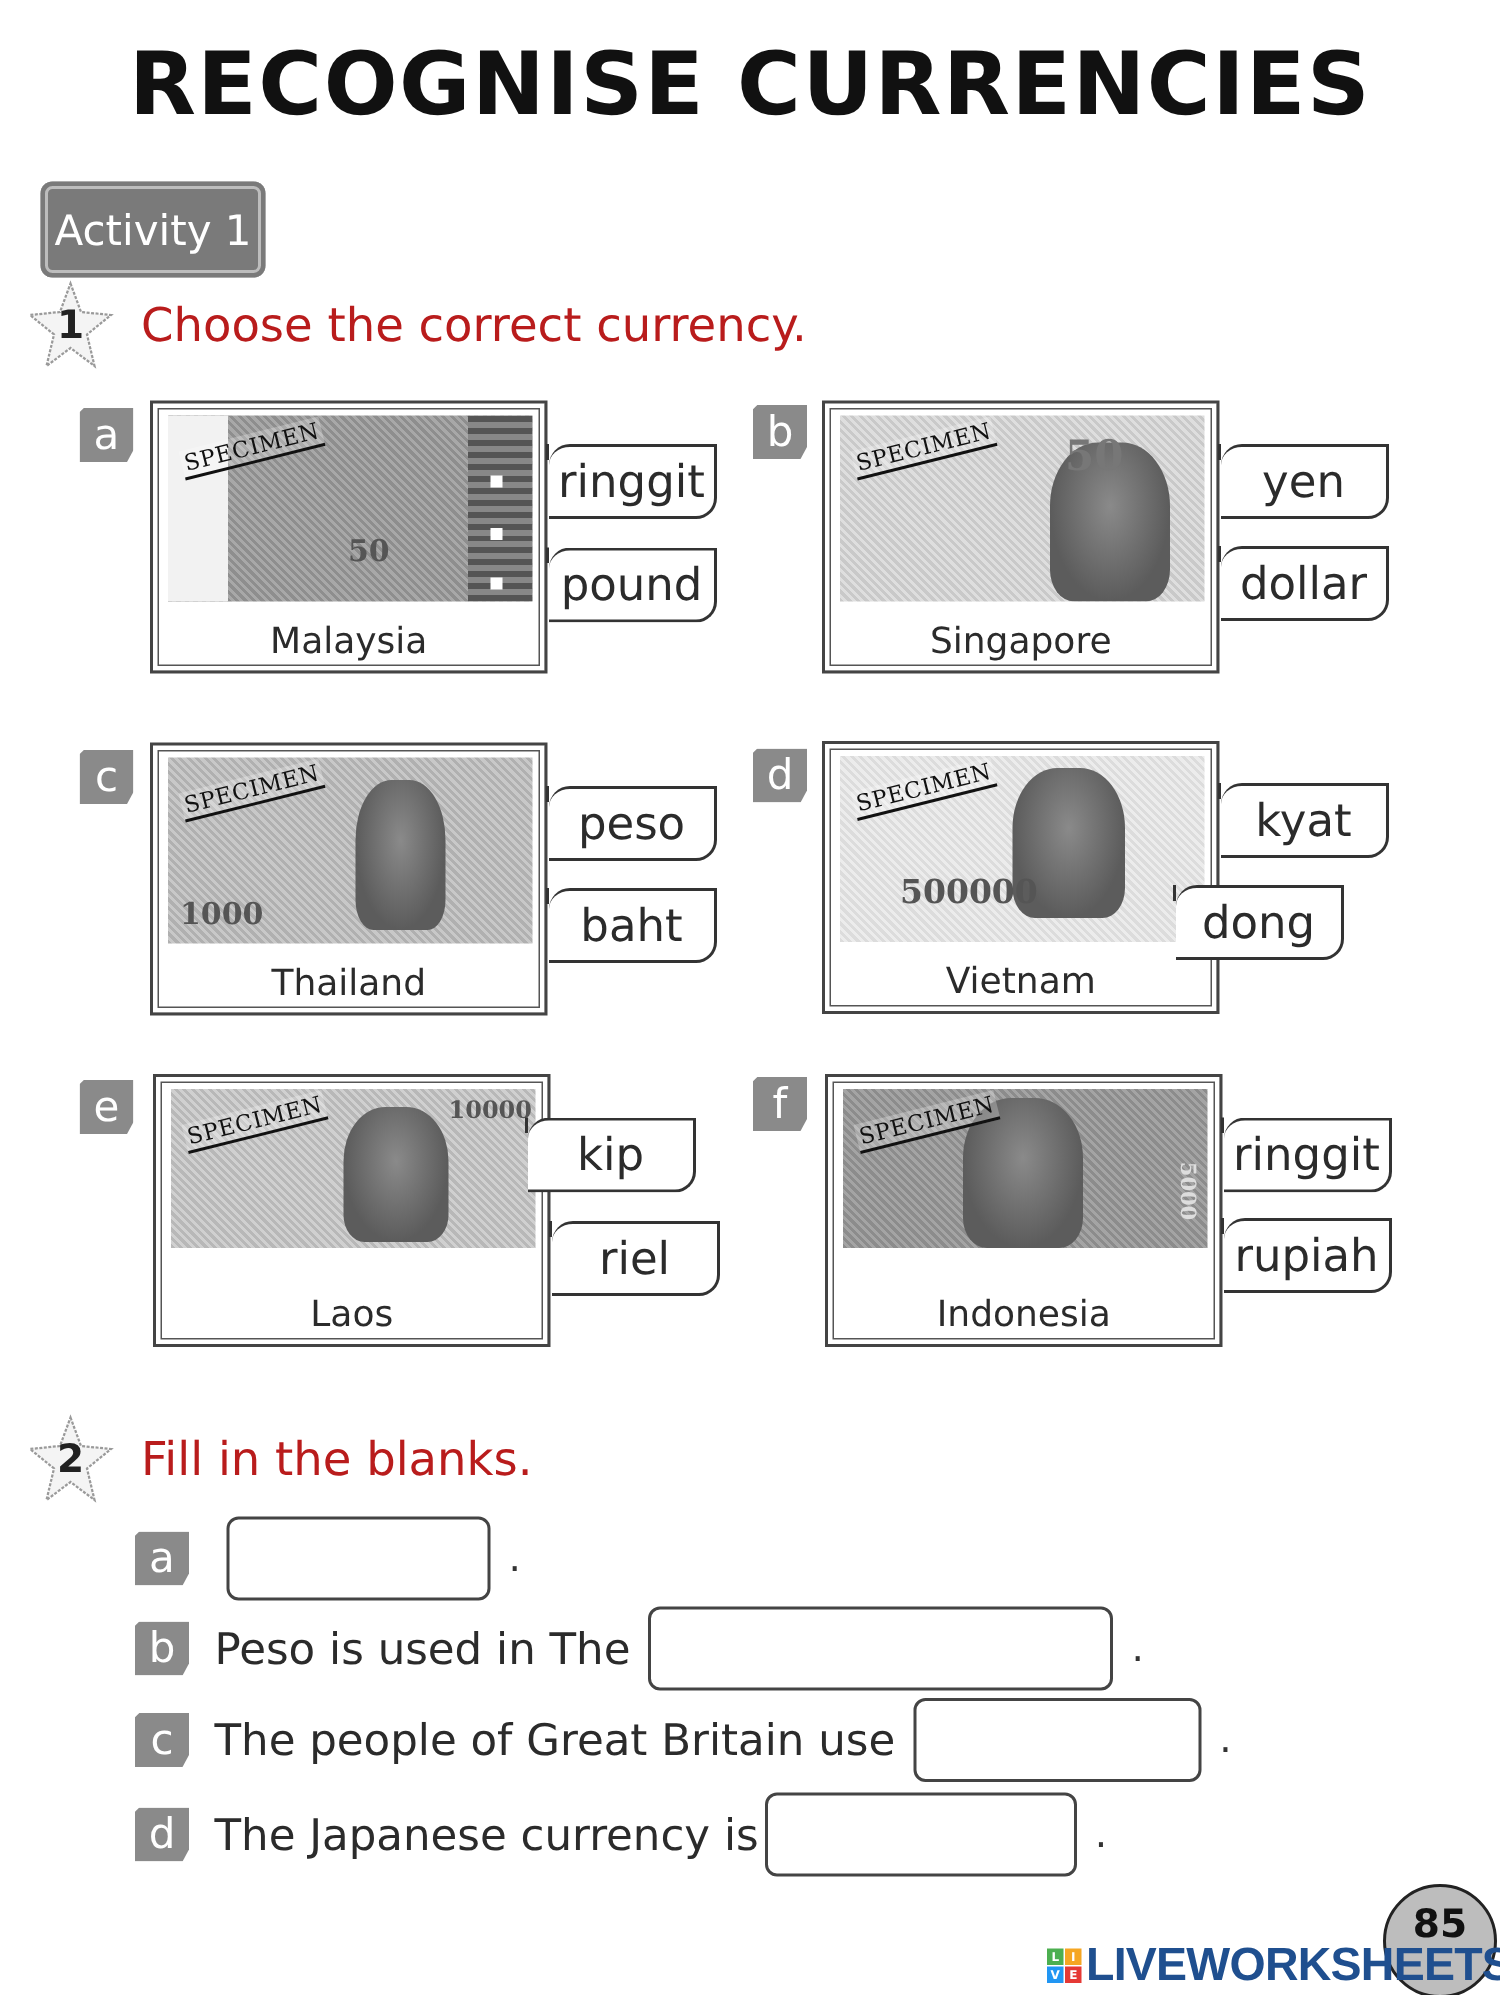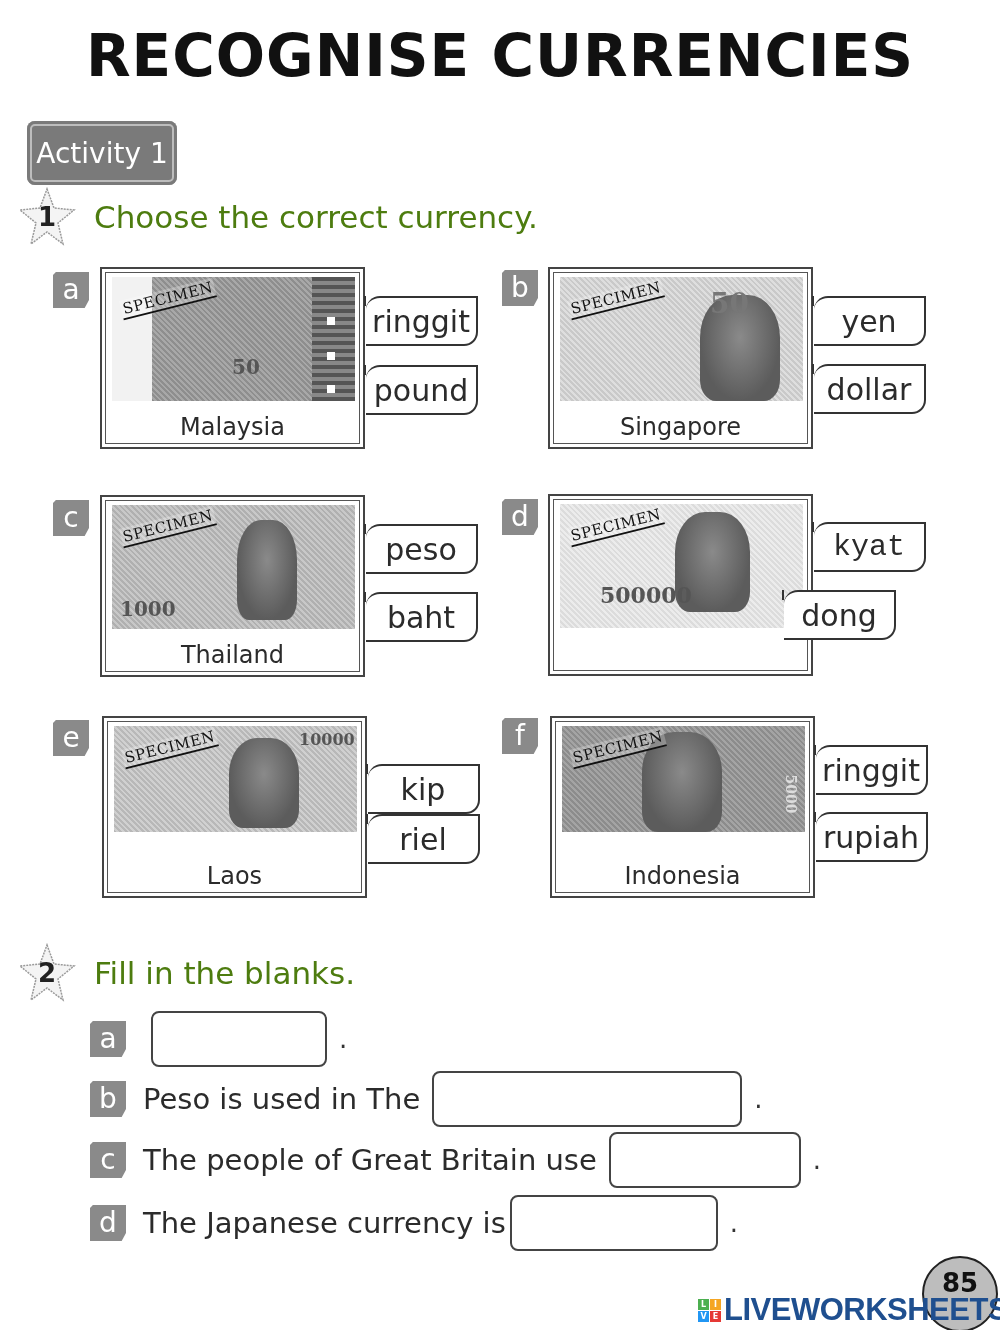--- a/index.html
+++ b/index.html
@@ -20,21 +20,21 @@
   }
 
   .q-heading { position: absolute; display: flex; align-items: center; }
   .star { width: 62px; height: 62px; position: relative; }
   .star svg { position: absolute; left: 0; top: 0; }
   .star-num {
     position: absolute; left: 0; top: 0; width: 62px; height: 62px;
     display: flex; align-items: center; justify-content: center;
     font-size: 26px; font-weight: bold; color: #222;
   }
-  .q-text { font-size: 31px; color: #4d7c0f; margin-left: 16px; }
+  .q-text { font-size: 31px; color: #b91c1c; margin-left: 16px; }
 
   .item-letter {
     position: absolute; width: 36px; height: 36px; background: #8a8a8a;
     color: #fff; font-size: 28px; display: flex; align-items: center; justify-content: center;
     clip-path: polygon(8% 0, 100% 0, 100% 78%, 88% 100%, 0 100%, 0 8%);
     line-height: 1;
   }
 
   .note-card {
     position: absolute; width: 265px; height: 182px;
@@ -160,34 +160,35 @@
 <div class="option" style="left:366px; top:524px;text-align:center;">peso</div>
 <div class="option" style="left:366px; top:592px;">baht</div>
 
 <div class="item-letter" style="left:502px; top:499px;">d</div>
 <div class="note-card" style="left:548px; top:494px;">
   <div class="banknote" style="background:repeating-linear-gradient(45deg,#dcdcdc 0 2px,#ececec 2px 4px);">
     <div class="portrait" style="left:115px; width:75px; height:100px; top:8px;"></div>
     <div class="denom" style="left:40px; top:78px; font-size:22px;">500000</div>
     <div class="specimen">SPECIMEN</div>
   </div>
-</div>
-<div class="option" style="left:814px; top:522px;font-family:Liberation Mono, monospace;">kyat</div>
+  <div class="country-label">Vietnam</div>
+</div>
+<div class="option" style="left:814px; top:522px;">kyat</div>
 <div class="option" style="left:784px; top:590px;">dong</div>
 
 <div class="item-letter" style="left:53px; top:720px;">e</div>
 <div class="note-card" style="left:102px; top:716px;">
   <div class="banknote" style="background:repeating-linear-gradient(45deg,#b8b8b8 0 2px,#d0d0d0 2px 4px); height:106px;">
     <div class="portrait" style="left:115px; width:70px; height:90px; top:12px;"></div>
     <div class="denom" style="left:185px; top:4px; font-size:16px;">10000</div>
     <div class="specimen">SPECIMEN</div>
   </div>
   <div class="country-label">Laos</div>
 </div>
-<div class="option" style="left:368px; top:745px;margin-top:19px;">kip</div>
+<div class="option" style="left:352px; top:745px;">kip</div>
 <div class="option" style="left:368px; top:814px;">riel</div>
 
 <div class="item-letter" style="left:502px; top:718px;">f</div>
 <div class="note-card" style="left:550px; top:716px;">
   <div class="banknote" style="background:repeating-linear-gradient(45deg,#8c8c8c 0 2px,#a4a4a4 2px 4px); height:106px;">
     <div class="portrait" style="left:80px; width:80px; height:100px; top:6px;"></div>
     <div class="denom" style="left:210px; top:60px; font-size:14px; transform:rotate(90deg); color:#ddd;">5000</div>
     <div class="specimen">SPECIMEN</div>
   </div>
   <div class="country-label">Indonesia</div>

